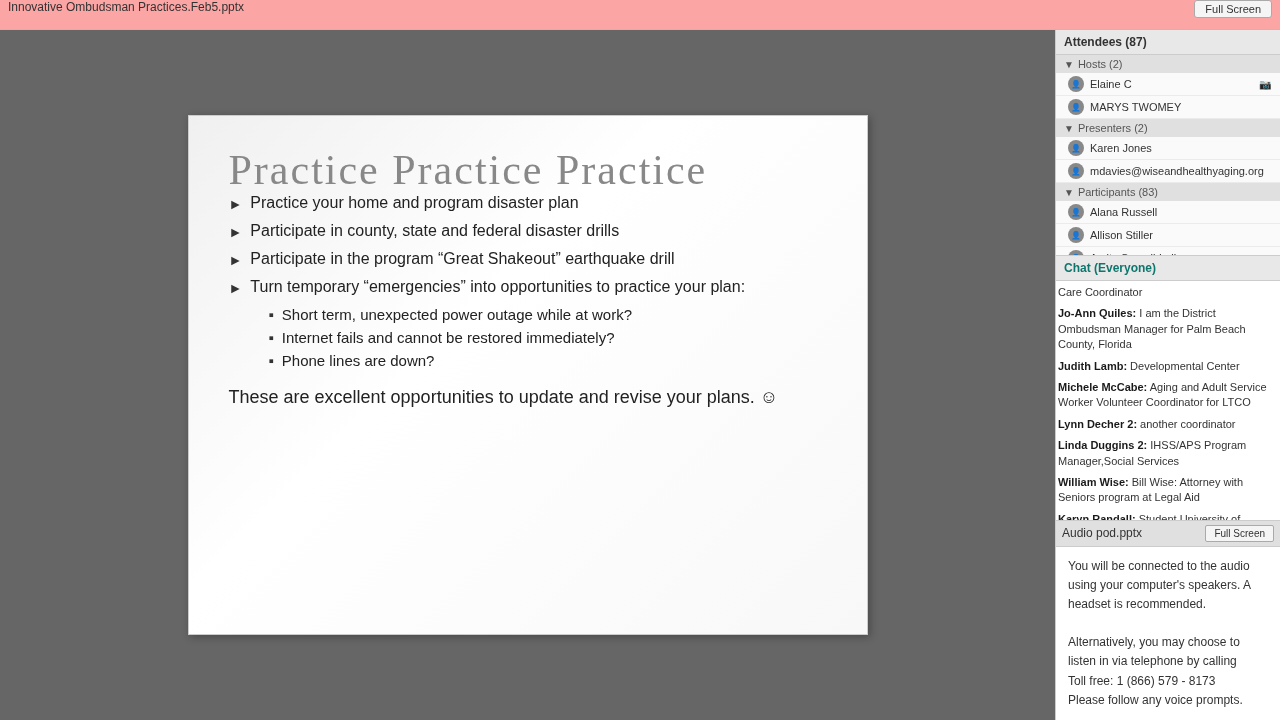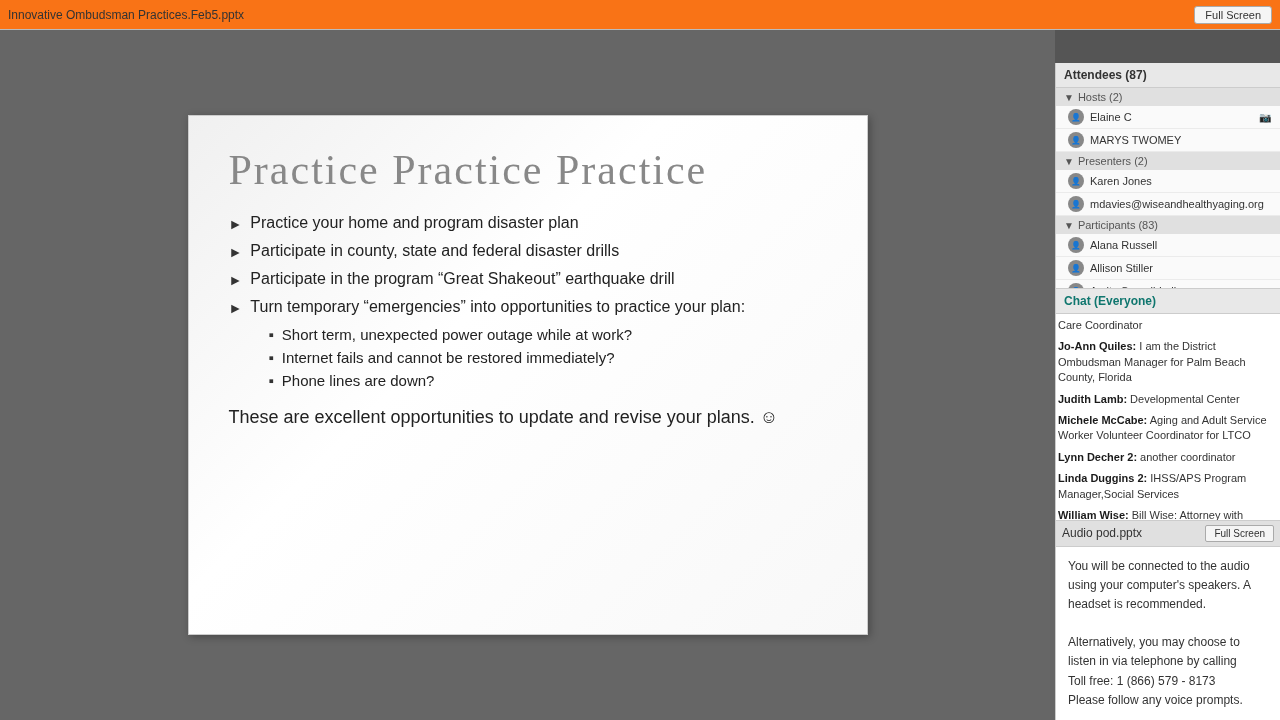--- a/index.html
+++ b/index.html
@@ -1,24 +1,24 @@
 <!DOCTYPE html>
 <html><head>
   <meta charset="utf-8">
   <style>
     * { margin: 0; padding: 0; box-sizing: border-box; }
     body { width: 1280px; height: 720px; overflow: hidden; font-family: Arial, sans-serif; font-size: 13px; background: #555; display: flex; flex-direction: column; }
 
     
     #top-bar {
       height: 30px;
-      background: #f97316;
+      background: #fca5a5;
       border-bottom: 1px solid #bbb;
       display: flex;
-      align-items: center;
+      align-items: flex-start;
       justify-content: space-between;
       padding: 0 8px;
       flex-shrink: 0;
     }
     #top-bar-title { font-size: 12px; color: #333; }
     #fullscreen-btn {
       font-size: 11px;
       padding: 2px 10px;
       background: #f5f5f5;
       border: 1px solid #aaa;
@@ -53,21 +53,20 @@
       box-shadow: 2px 2px 8px rgba(0,0,0,0.3);
       padding: 30px 40px;
       overflow: hidden;
       position: relative;
     }
 
     #slide-title {
       font-size: 42px;
       color: #888;
       font-weight: 300;
-      margin-bottom: 20px;
       font-family: Georgia, serif;
       letter-spacing: 2px;
     }
 
     .bullet-item {
       display: flex;
       align-items: flex-start;
       margin-bottom: 10px;
       font-size: 16px;
       color: #222;
@@ -104,21 +103,20 @@
     }
 
     
     #right-panel {
       width: 225px;
       background: #f5f5f5;
       border-left: 1px solid #ccc;
       display: flex;
       flex-direction: column;
       overflow: hidden;
-      margin-top: 33px;
     }
 
     
     #attendees-header {
       background: #e8e8e8;
       border-bottom: 1px solid #ccc;
       padding: 5px 8px;
       font-size: 12px;
       font-weight: bold;
       color: #333;

